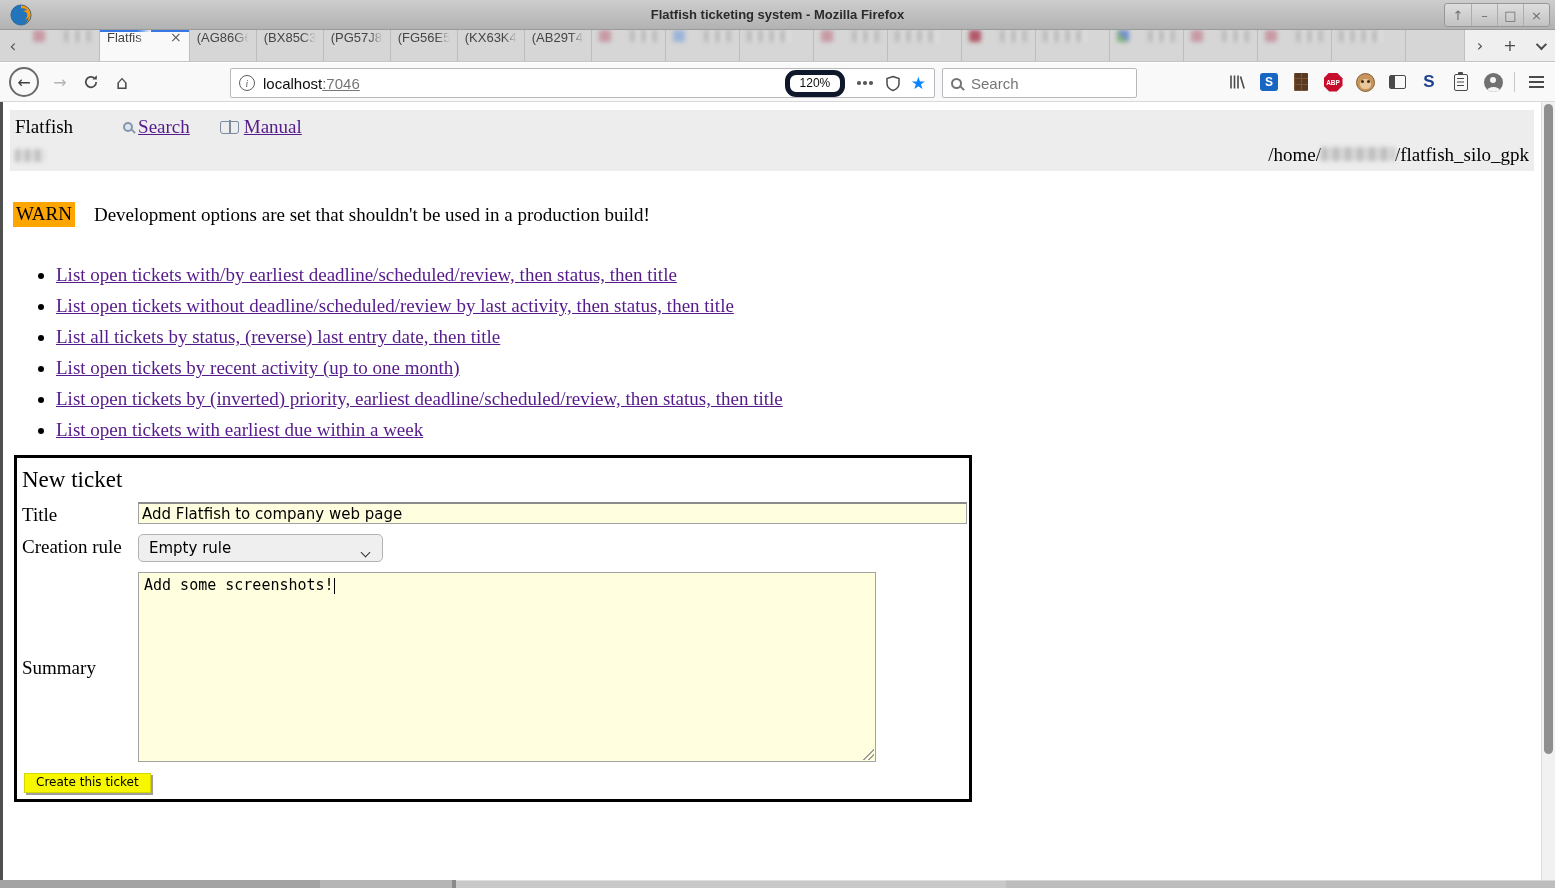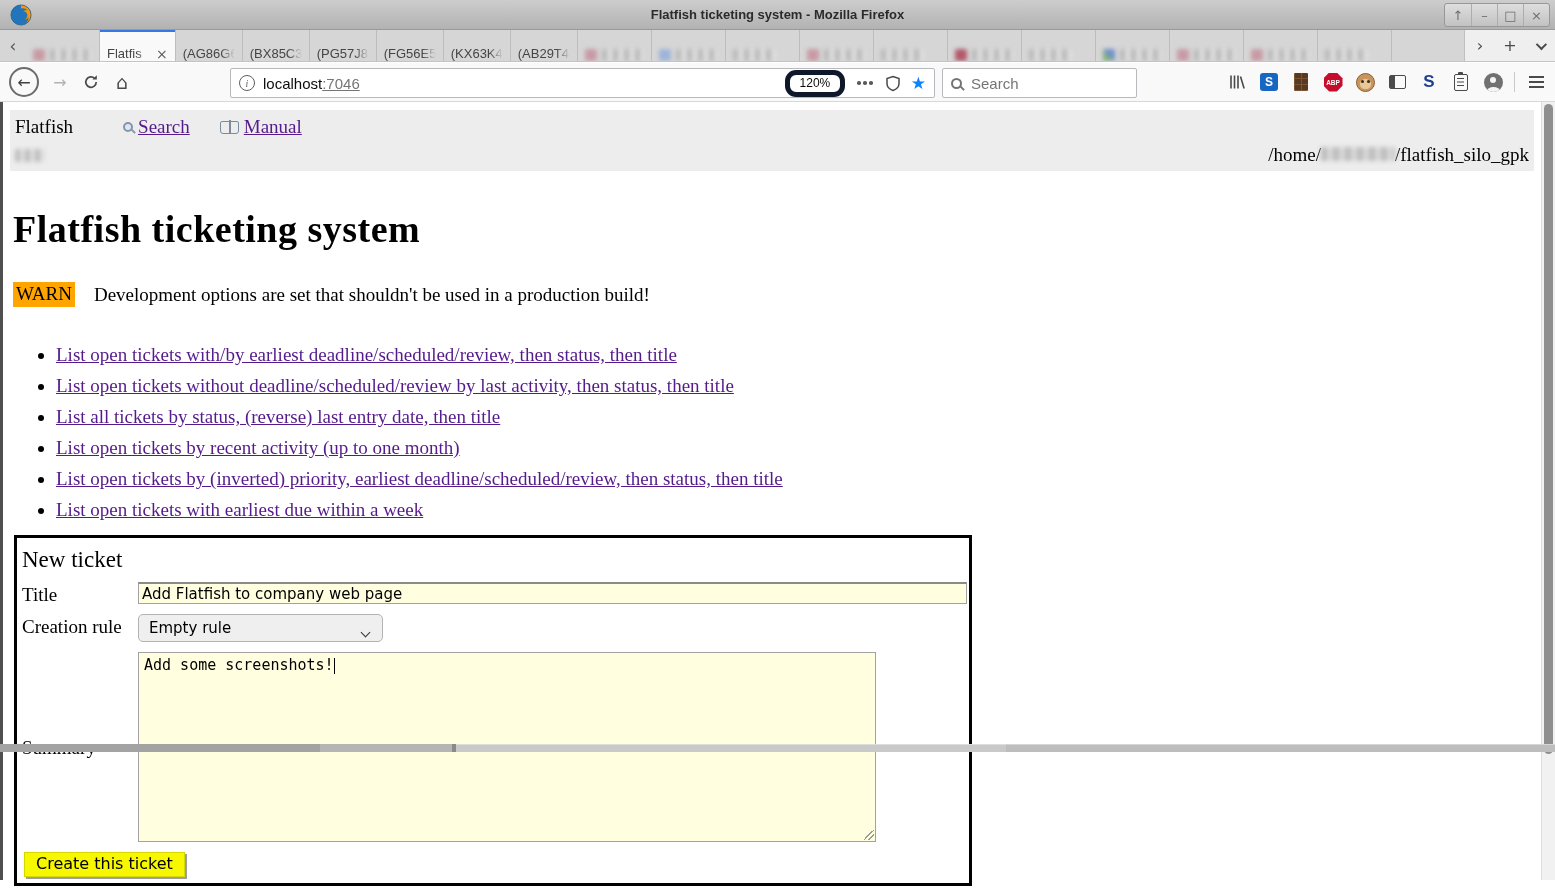--- a/index.html
+++ b/index.html
@@ -1,38 +1,38 @@
 <!DOCTYPE html>
 <html><head>
 <meta charset="utf-8">
 <style>
   * { margin:0; padding:0; box-sizing:border-box; }
   html,body { width:1555px; height:888px; overflow:hidden; background:#fff;
               font-family:"Liberation Sans", sans-serif; }
-  #window { position:relative; width:1555px; height:752px; background:#fff; }
+  #window { position:relative; width:1555px; height:888px; background:#fff; }
 
   
   .titlebar { position:absolute; top:0; left:0; right:0; height:30px;
     background:linear-gradient(#cdcdcd,#b2b2b2); border-bottom:1px solid #9a9a9a;
     display:flex; align-items:center; }
   .fx-logo { position:absolute; left:10px; top:4px; width:22px; height:22px; }
   .win-title { flex:1; text-align:center; font-size:13px; font-weight:bold; color:#2b2b2b; }
   .win-controls { position:absolute; right:5px; top:3px; height:24px; display:flex;
     background:linear-gradient(#dedede,#c2c2c2); border:1px solid #979797; border-radius:3px; }
   .win-btn { width:26px; display:flex; align-items:center; justify-content:center;
     font-family:"DejaVu Sans",sans-serif; font-size:13px; color:#6e6e6e; cursor:default; }
   .win-btn + .win-btn { border-left:1px solid #adadad; }
 
   
   .tabbar { position:absolute; top:30px; left:0; right:0; height:32px;
     background:#d6d6d6; display:flex; align-items:stretch; border-bottom:1px solid #c4c4c4; }
   .tab-scroll { width:26px; display:flex; align-items:center; justify-content:center;
     color:#5a5a5a; font-size:17px; font-family:"DejaVu Sans",sans-serif; }
-  .tab { position:relative; display:flex; align-items:flex-end; padding:0 7px;
-    border-right:1px solid #bdbdbd; overflow:hidden; }
+  .tab { position:relative; display:flex; align-items:flex-start; padding:0 7px;
+    border-right:1px solid #bdbdbd; overflow:hidden;gap:14px; }
   .tab .label { position:relative; width:52px; white-space:nowrap; overflow:hidden;
     font-size:13px; color:#454545; }
   .tab .label::after { content:""; position:absolute; right:0; top:0; bottom:0; width:14px;
     background:linear-gradient(90deg, rgba(214,214,214,0), #d6d6d6); }
   .tab.active { background:#f9f9fa; border-right:1px solid #bdbdbd; }
   .tab.active::before { content:""; position:absolute; top:0; left:0; right:0; height:2px; background:#3578e5; }
   .tab.active .label { width:44px; }
   .tab.active .label::after { background:linear-gradient(90deg, rgba(249,249,250,0), #f9f9fa); }
   .tab-close { margin-left:5px; color:#5c5c5c; font-size:14px; line-height:1;
     font-family:"DejaVu Sans",sans-serif; }
@@ -152,21 +152,21 @@
   .rule-chev { position:absolute; right:14px; top:10px; width:7px; height:7px; pointer-events:none;
     border-right:1.8px solid #333; border-bottom:1.8px solid #333; transform:rotate(45deg); }
   .summary-label { align-self:center; }
   .fake-textarea { width:738px; height:190px; background:#ffffe0; border:1px solid #a2a2a2;
     font-family:"DejaVu Sans Mono",monospace; font-size:15px; padding:3px 5px; position:relative; }
   .caret { display:inline-block; width:1.5px; height:16px; background:#000; vertical-align:text-bottom; }
   .resize-grip { position:absolute; right:1px; bottom:1px; width:11px; height:11px;
     background:linear-gradient(135deg, transparent 0 50%, #9a9a9a 50% 56%, transparent 56% 72%, #9a9a9a 72% 78%, transparent 78%); }
   .tf-btnrow { grid-column:1 / 3; padding:10px 0 2px 5px; }
   .create-btn { background:#f7f700; border:1px solid #d6d600; box-shadow:2px 2px 0 0 #9e9e9e;
-    font-family:"DejaVu Sans",sans-serif; font-size:16px; padding:1px 11px 3px; color:#000;text-align:right; }
+    font-family:"DejaVu Sans",sans-serif; font-size:12px; padding:1px 11px 3px; color:#000;text-align:right; }
 
   
   .page-scrollbar { position:absolute; right:0; top:0; bottom:0; width:14px; background:#f1f1f1;
     border-left:1px solid #dcdcdc; }
   .page-scrollbar .thumb { position:absolute; top:2px; left:2px; right:2px; height:650px;
     background:#8f8f8f; border-radius:5px; }
   .bottom-strip { position:absolute; bottom:0; left:0; right:0; height:8px; display:flex; }
   .bs1 { width:320px; background:#a3a3a3; }
   .bs2 { width:132px; background:#b5b5b5; }
   .bs3 { width:4px;  background:#8a8a8a; }
@@ -377,21 +377,20 @@
             <span class="book-ic"></span>
             <a class="hlink" href="#">Manual</a>
           </span>
         </div>
         <div class="sh-row2">
           <span class="blur-blob"></span>
           <span class="path-text"><span>/home/</span><span class="blur-inline"></span><span>/flatfish_silo_gpk</span></span>
         </div>
       </div>
 
-      <h1 class="page-title">Flatfish ticketing system</h1>
 
       <div class="warn-row">
         <span class="warn-badge">WARN</span>
         <span class="warn-text">Development options are set that shouldn't be used in a production build!</span>
       </div>
 
       <ul class="ticket-links">
         <li><a href="#">List open tickets with/by earliest deadline/scheduled/review, then status, then title</a></li>
         <li><a href="#">List open tickets without deadline/scheduled/review by last activity, then status, then title</a></li>
         <li><a href="#">List all tickets by status, (reverse) last entry date, then title</a></li>

